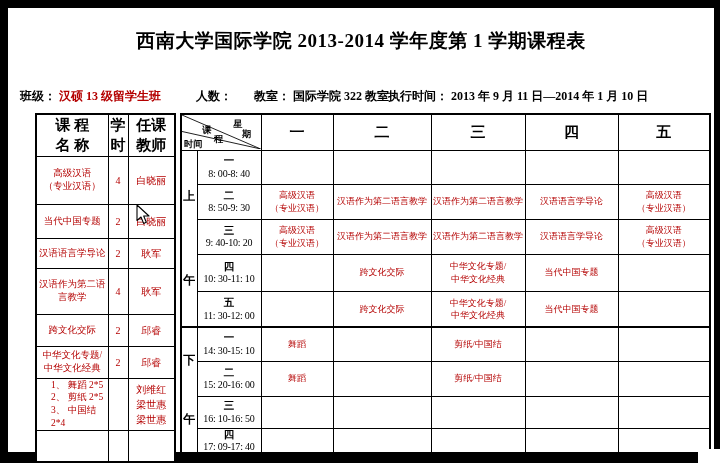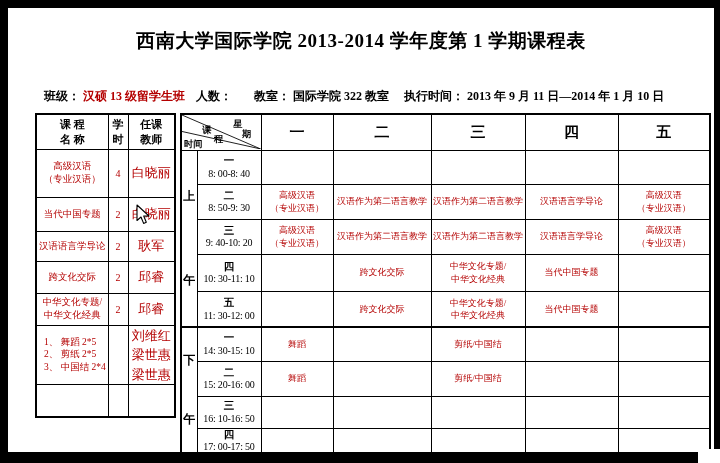--- a/index.html
+++ b/index.html
@@ -15,33 +15,33 @@
     position:absolute; left:8px; top:8px; width:706px; height:444px;
     background:#fff;
   }
   .notch { position:absolute; left:698px; top:449px; width:22px; height:14px; background:#fff; }
   .title {
     position:absolute; left:0; top:20px; width:100%;
     text-align:center; font-size:19px; font-weight:bold; letter-spacing:0.5px;
   }
   .info { position:absolute; top:80px; left:0; width:100%; font-size:12px; font-weight:bold; white-space:nowrap; }
   .info .item { position:absolute; top:0; }
-  .i-class { left:36px; } .i-count { left:188px; } .i-room { left:246px; } .i-period { left:396px;text-align:right; }
+  .i-class { left:12px; } .i-count { left:188px; } .i-room { left:246px; } .i-period { left:380px;text-align:right; }
   .redtxt { color:var(--red); }
 
   table { border-collapse:collapse; table-layout:fixed; position:absolute; background:#fff; }
   td { border:1px solid #000; text-align:center; vertical-align:middle; padding:0; overflow:hidden; }
   .ctable { left:27px; top:105px; width:141px; border:2px solid #000; }
   .stable { left:172px; top:105px; width:530px; border:2px solid #000; }
 
-  .hd { font-weight:bold; font-size:11px; white-space:pre-line; line-height:1.35; }
+  .hd { font-weight:bold; font-size:15px; white-space:pre-line; line-height:1.35; }
   .nm { font-size:9.5px; color:var(--red); white-space:pre-line; line-height:1.35; }
   .hr { font-size:10px; color:var(--red); }
-  .tc { font-size:13px; color:var(--red); white-space:pre-line; line-height:1.5;font-family:Liberation Serif, serif; }
-  .tal { text-align:left; padding-left:7px; }
+  .tc { font-size:10px; color:var(--red); white-space:pre-line; line-height:1.5;font-family:Liberation Serif, serif; }
+  .tal { text-align:left; padding-left:14px; }
 
   .corner { position:relative; padding:0; }
   .corner svg { display:block; width:100%; height:100%; }
   .cnr { font-size:9.5px; font-weight:bold; font-family:"Liberation Serif","DejaVu Serif",serif; }
   .dh { font-size:15px; font-weight:bold; }
   .sess { font-weight:bold; font-size:12px; }
   .sessbox { display:flex; flex-direction:column; justify-content:space-around; align-items:center; }
   .p { font-weight:bold; font-size:10.5px; line-height:1.2; }
   .t { font-weight:normal; font-size:10px; letter-spacing:-0.2px; }
   .cc { font-size:9px; color:var(--red); white-space:pre-line; line-height:1.35; }
@@ -93,20 +93,26 @@
       <td class="tc">白晓丽</td>
     </tr>
     <tr style="height:34px">
       <td class="nm">当代中国专题</td>
       <td class="hr">2</td>
       <td class="tc">白晓丽</td>
     </tr>
     <tr style="height:30px">
       <td class="nm">汉语语言学导论</td>
       <td class="hr">2</td>
+      <td class="tc">耿军</td>
+    </tr>
+    <tr style="height:46px">
+      <td class="nm">汉语作为第二语
+言教学</td>
+      <td class="hr">4</td>
       <td class="tc">耿军</td>
     </tr>
     <tr style="height:32px">
       <td class="nm">跨文化交际</td>
       <td class="hr">2</td>
       <td class="tc">邱睿</td>
     </tr>
     <tr style="height:32px">
       <td class="nm">中华文化专题/
 中华文化经典</td>
@@ -263,21 +269,21 @@
       </td>
       <td class="cc"></td>
       <td class="cc"></td>
       <td class="cc"></td>
       <td class="cc"></td>
       <td class="cc"></td>
     </tr>
     <tr style="height:25px">
       <td>
         <div class="p">四</div>
-        <div class="t">17: 00-17: 50</div>
+        <div class="t">17: 09-17: 40</div>
       </td>
       <td class="cc"></td>
       <td class="cc"></td>
       <td class="cc"></td>
       <td class="cc"></td>
       <td class="cc"></td>
     </tr>
   </tbody>
     </table>
 

